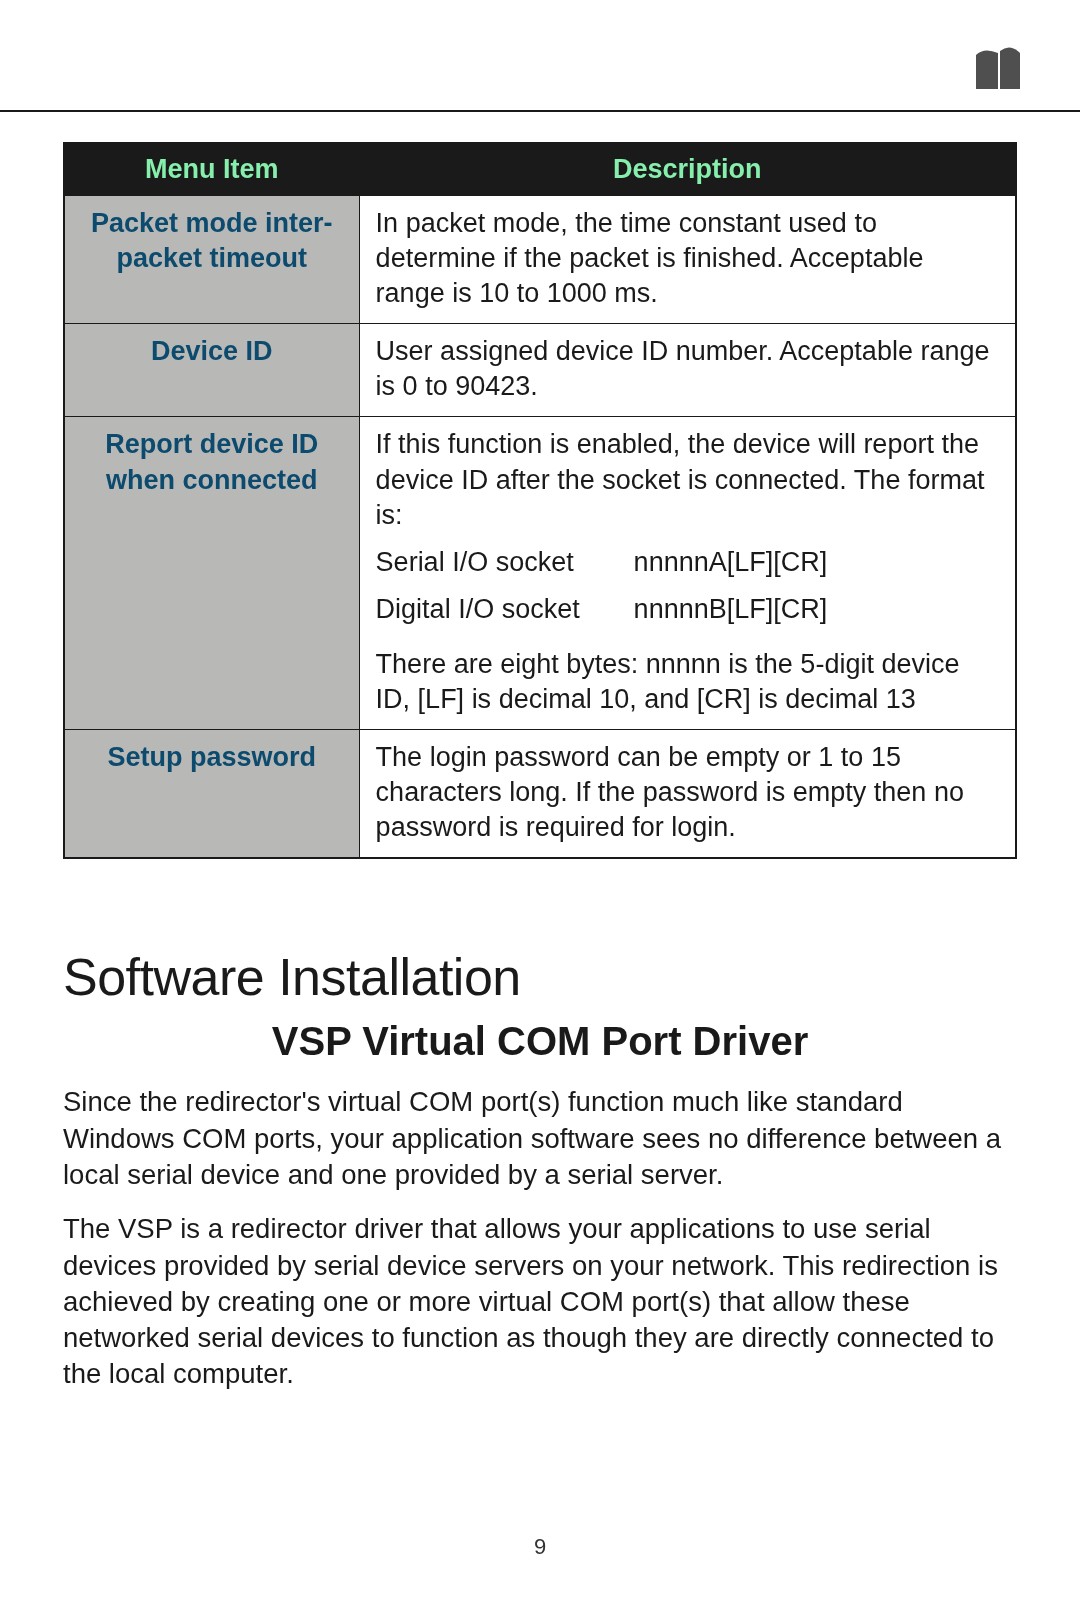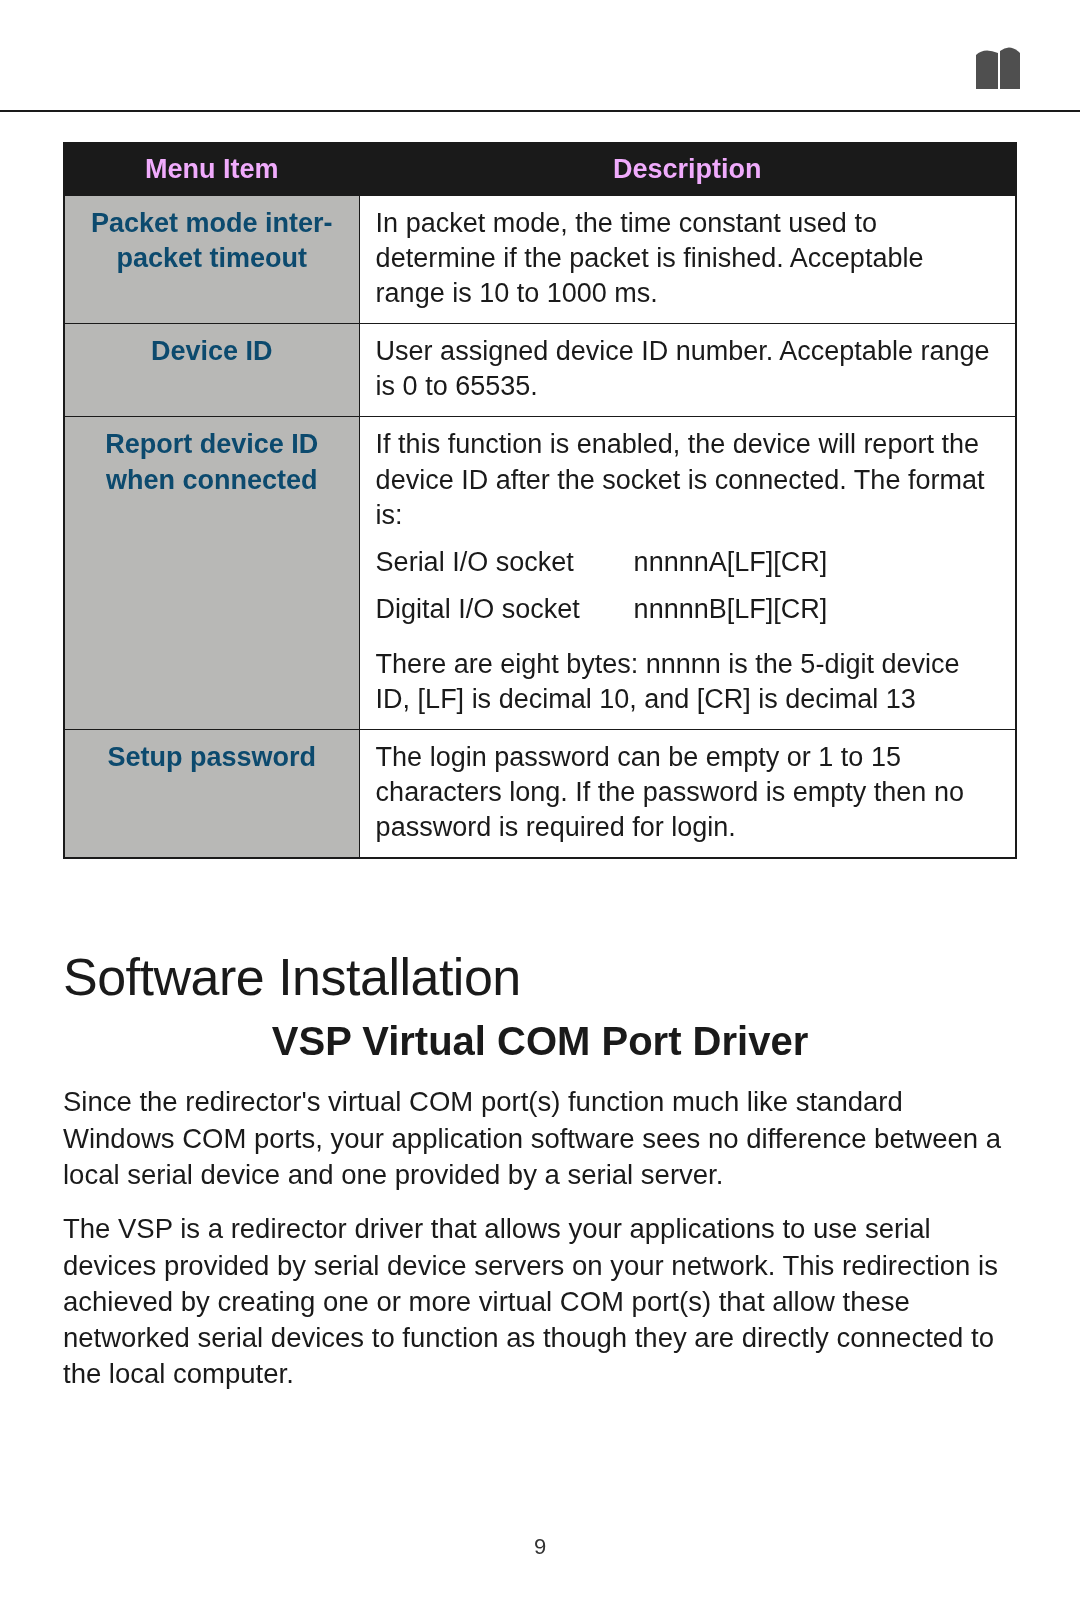--- a/index.html
+++ b/index.html
@@ -38,21 +38,21 @@
     padding: 0 63px;
   }
   table.info {
     width: 100%;
     border-collapse: collapse;
     border: 2px solid #1a1a1a;
     font-size: 27px;
   }
   table.info th {
     background: #1a1a1a;
-    color: #f0abfc;
+    color: #86efac;
     font-weight: bold;
     padding: 10px 14px;
     text-align: center;
     border: 1px solid #1a1a1a;
   }
   table.info td {
     border: 1px solid #1a1a1a;
     padding: 10px 16px 12px 16px;
     vertical-align: top;
     line-height: 1.3;
@@ -123,21 +123,21 @@
         <th>Description</th>
       </tr>
     </thead>
     <tbody>
       <tr>
         <td class="menu">Packet mode inter-packet timeout</td>
         <td class="desc">In packet mode, the time constant used to determine if the packet is finished. Acceptable range is 10 to 1000 ms.</td>
       </tr>
       <tr>
         <td class="menu">Device ID</td>
-        <td class="desc">User assigned device ID number. Acceptable range is 0 to 65535.</td>
+        <td class="desc">User assigned device ID number. Acceptable range is 0 to 90423.</td>
       </tr>
       <tr>
         <td class="menu">Report device ID when connected</td>
         <td class="desc">
           <div>If this function is enabled, the device will report the device ID after the socket is connected. The format is:</div>
           <div class="sock-row">
             <span>Serial I/O socket</span>
             <span>nnnnnA[LF][CR]</span>
           </div>
           <div class="sock-row">

